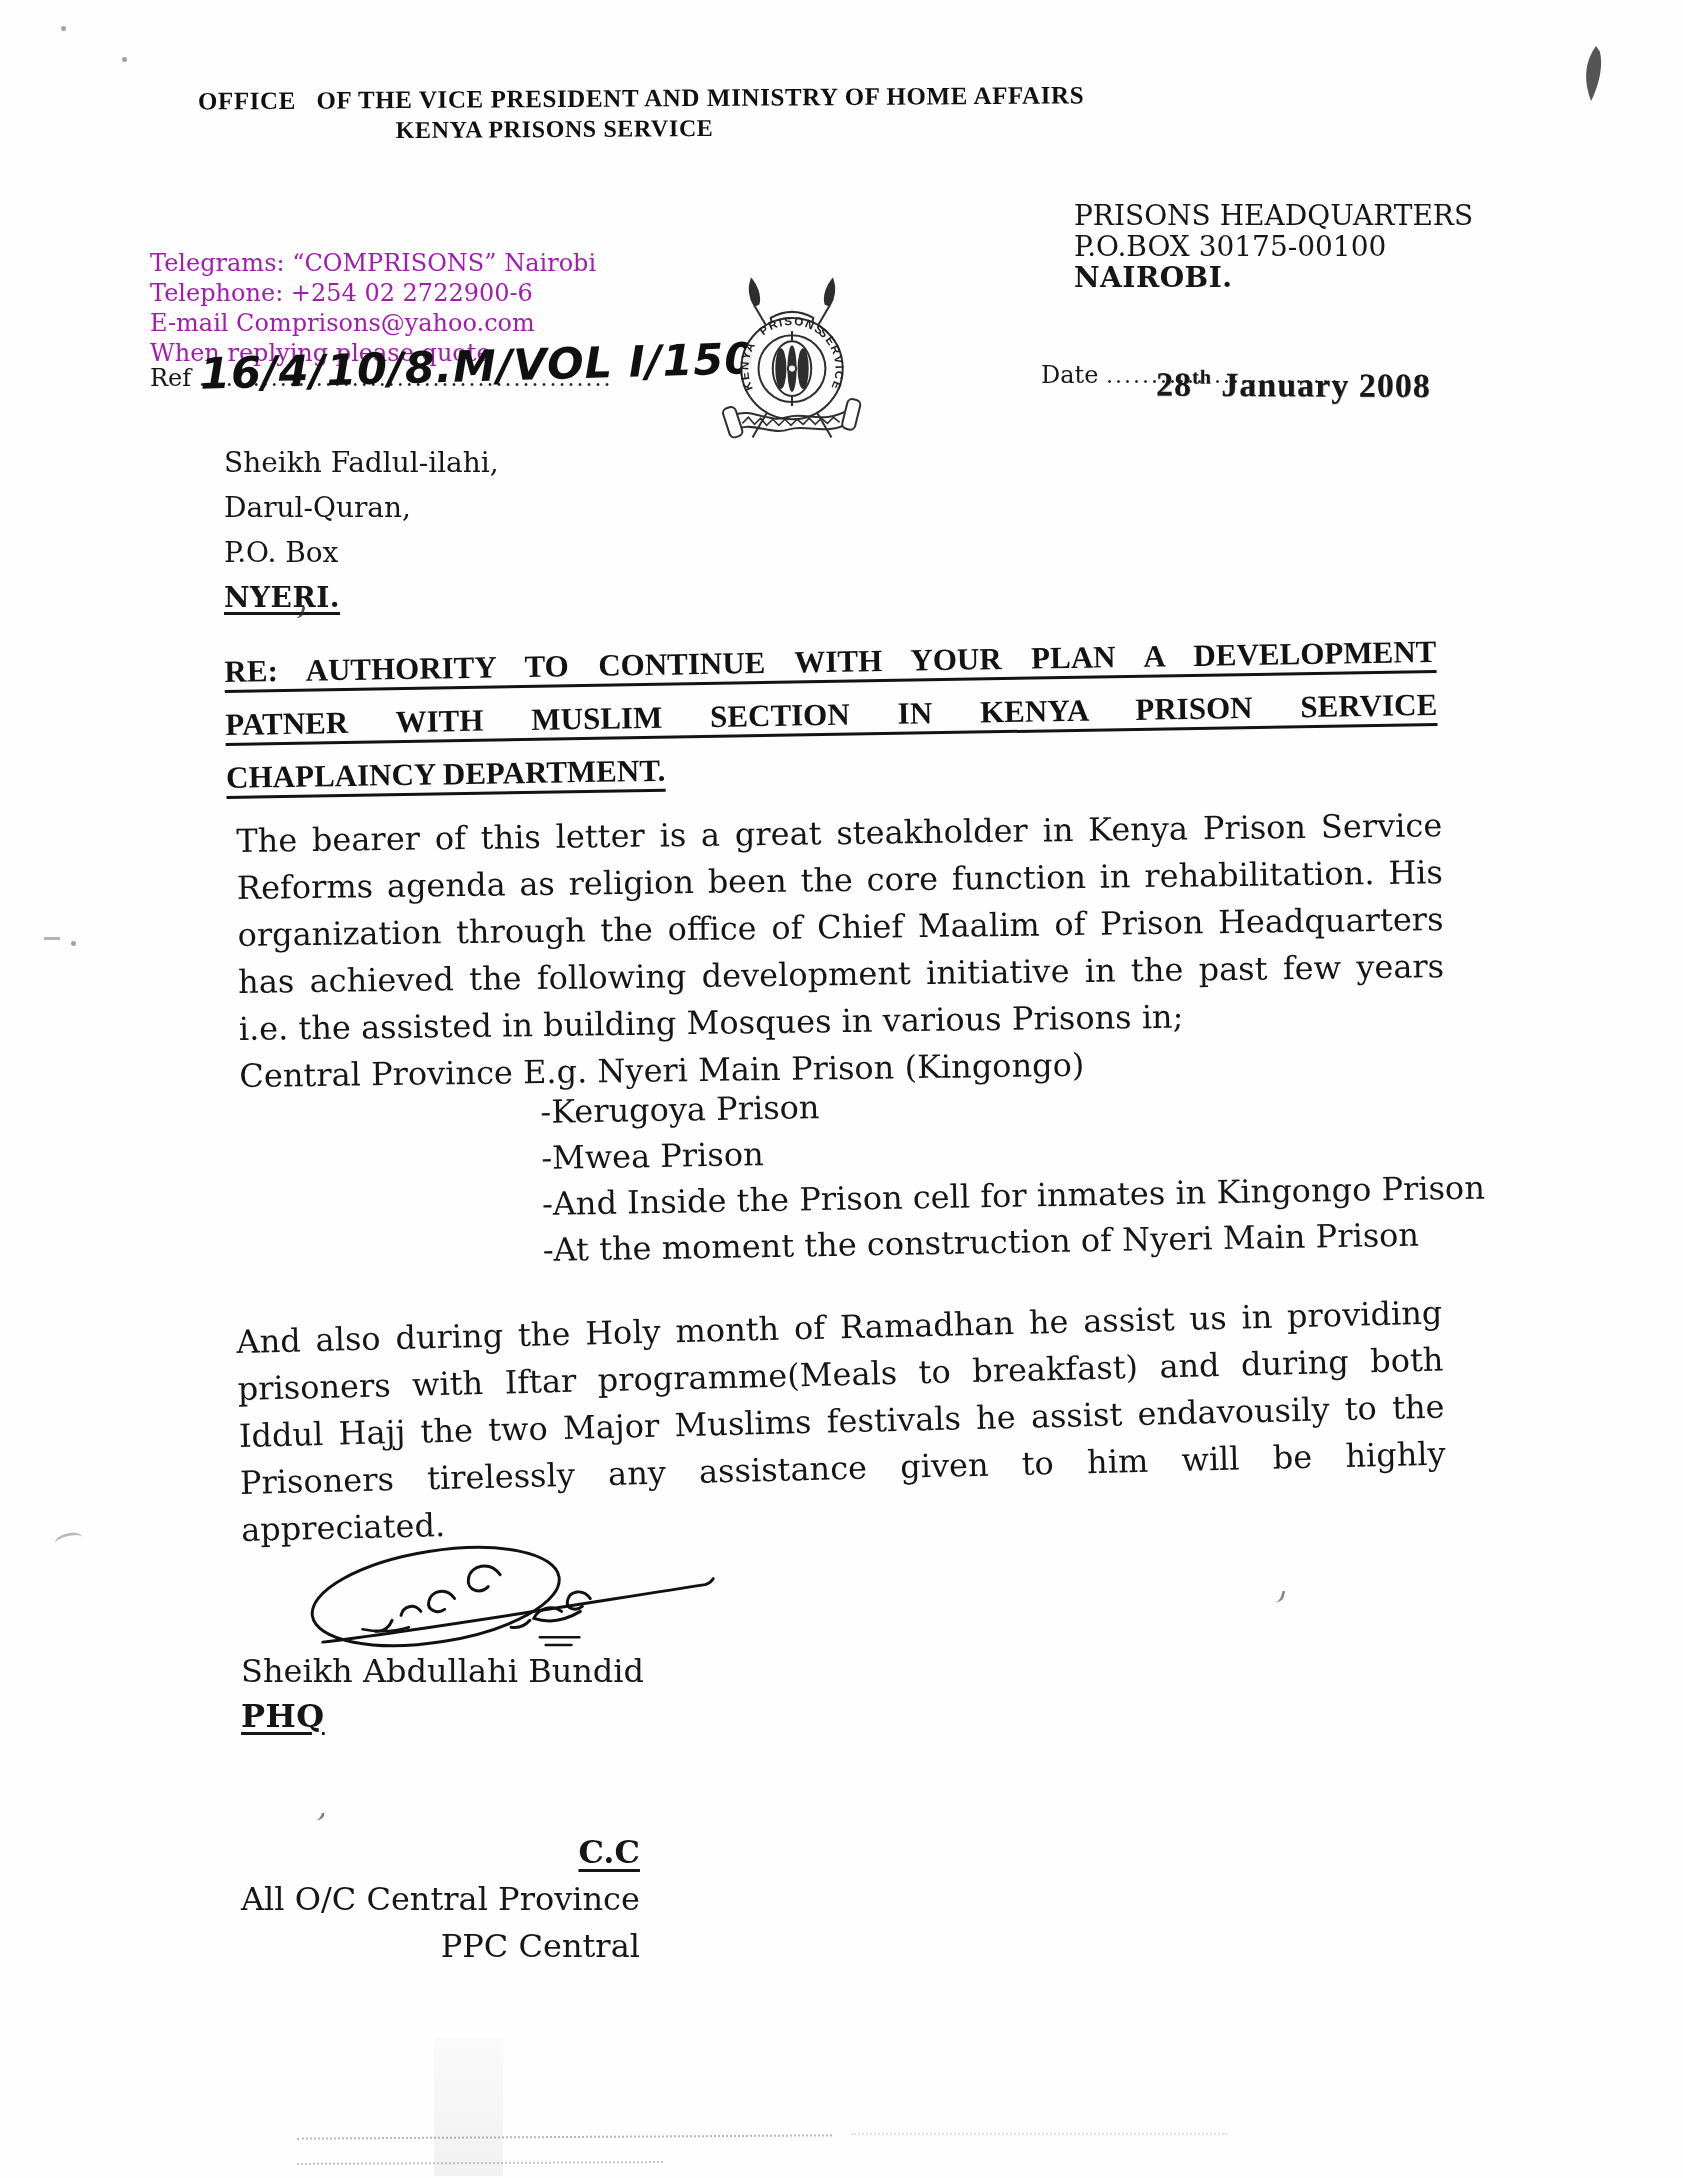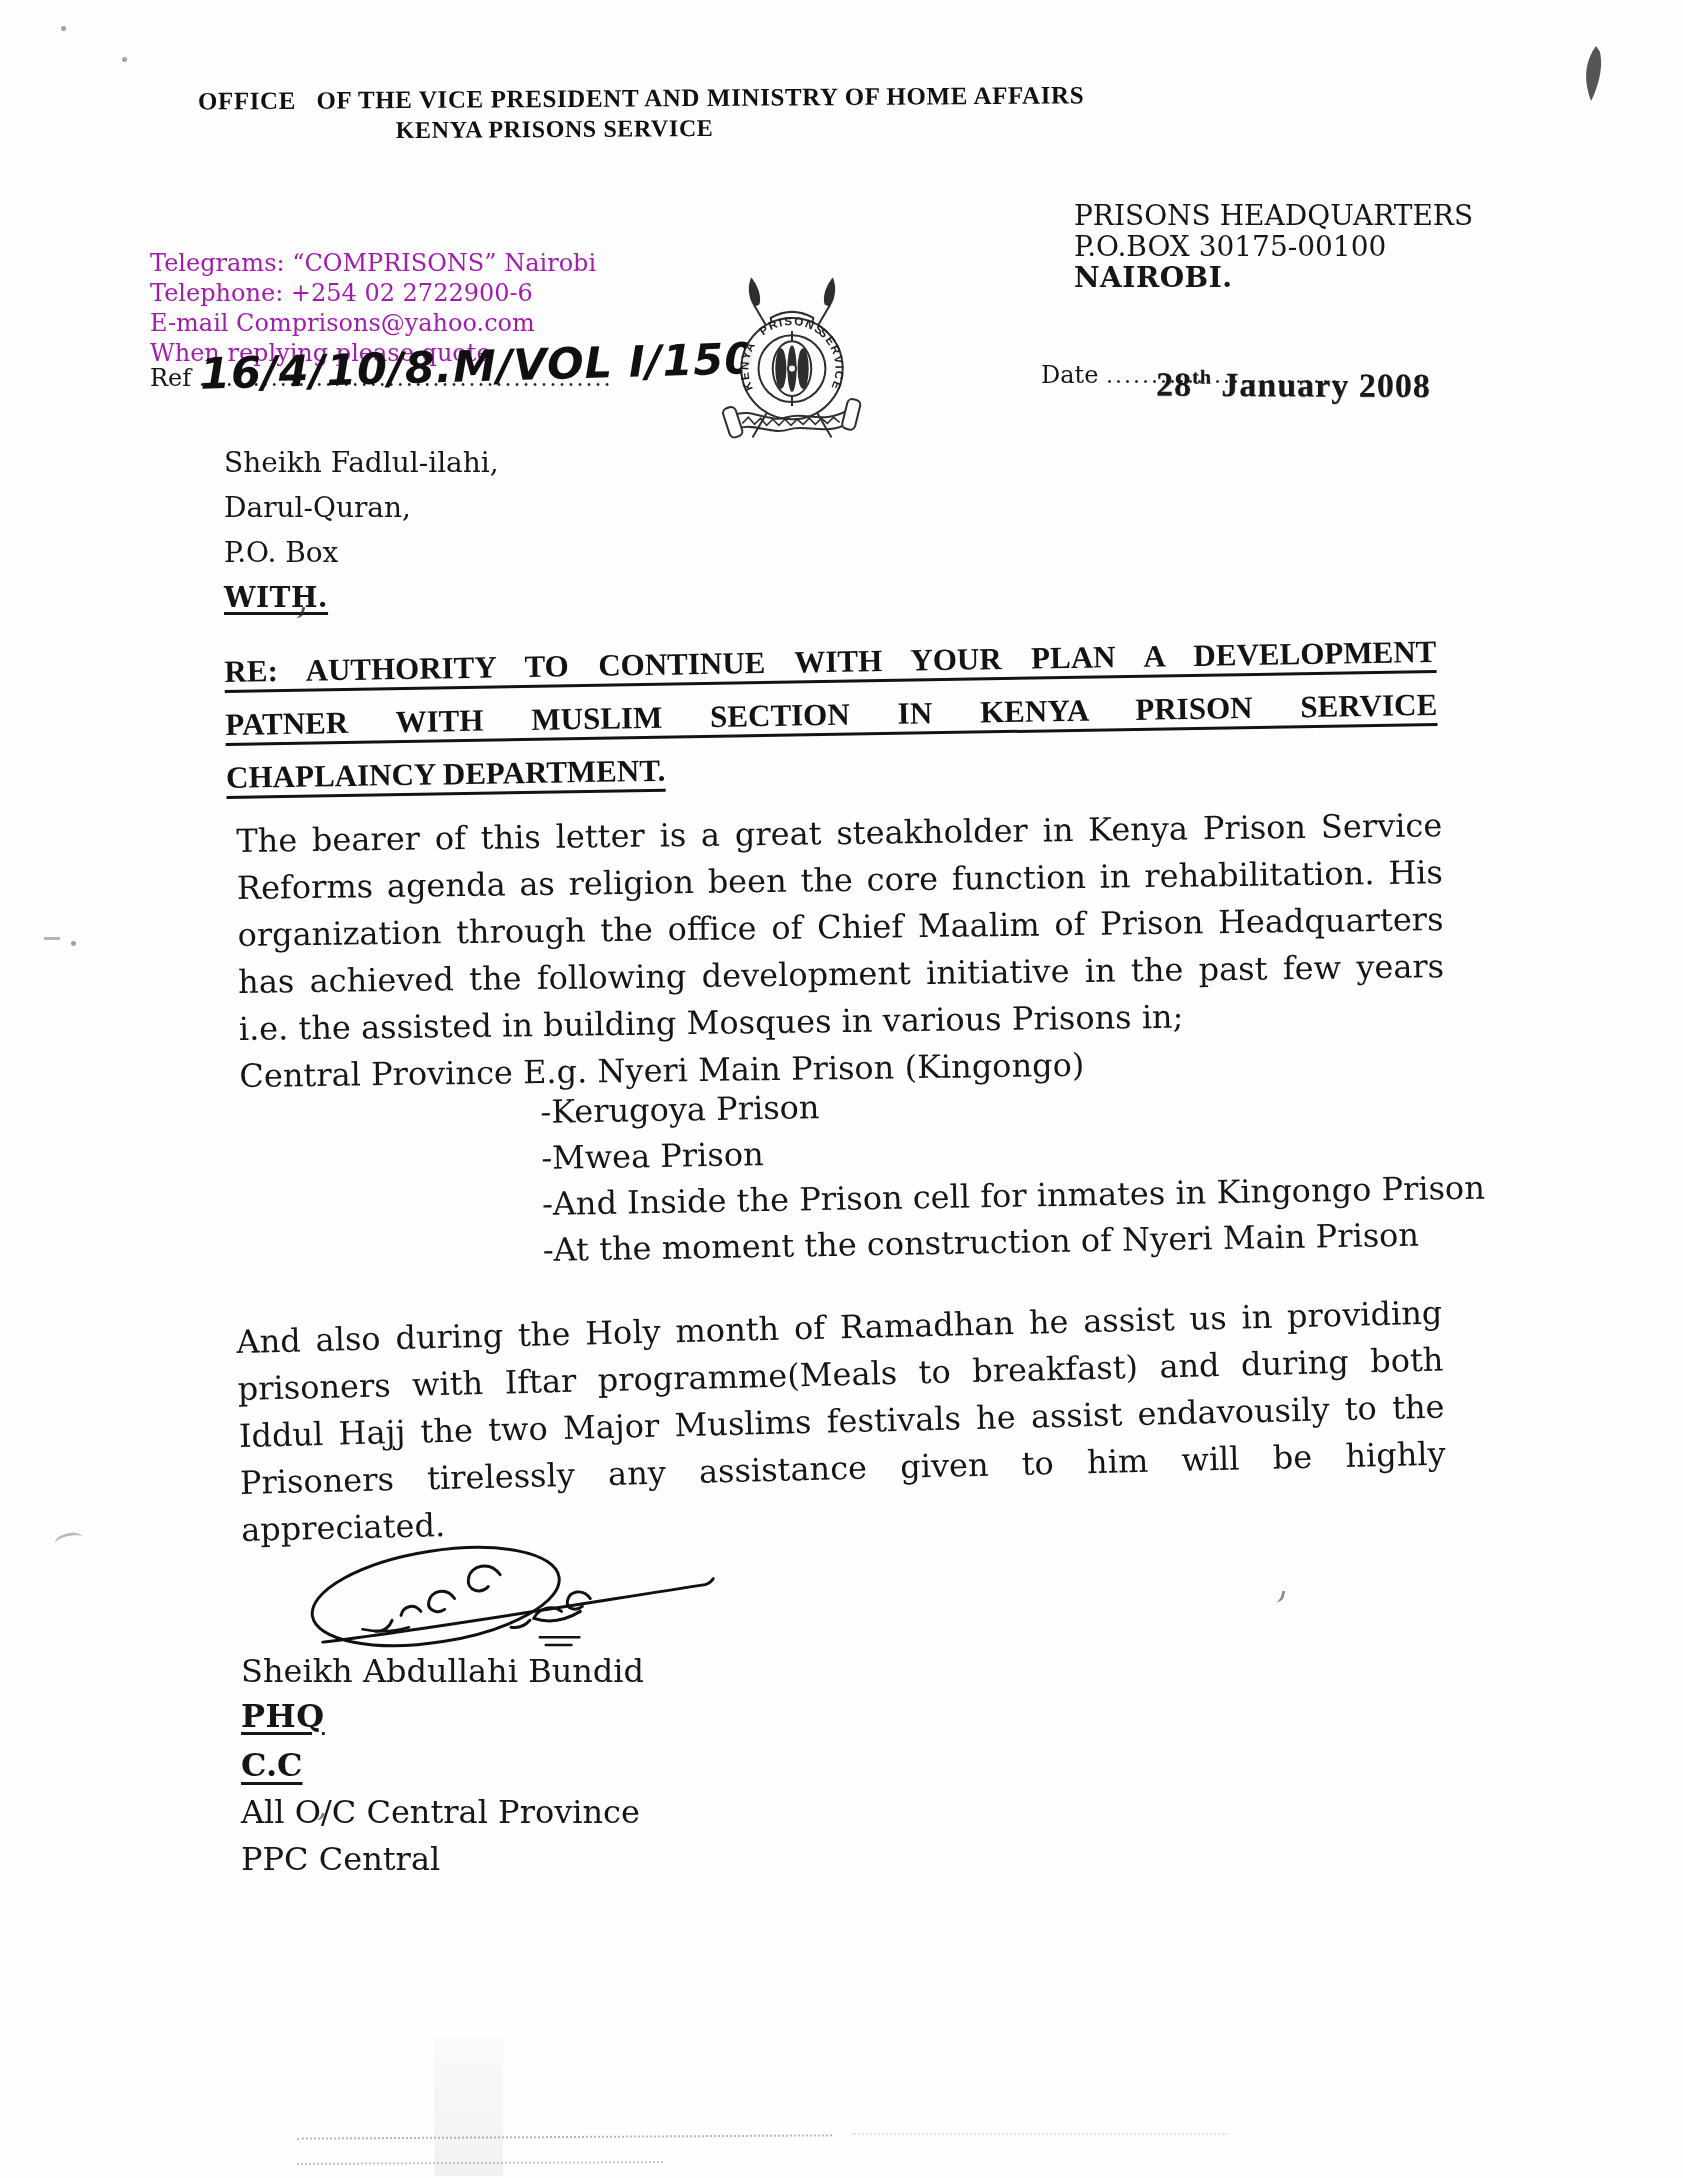--- a/index.html
+++ b/index.html
@@ -33,21 +33,21 @@
   .jl{text-align:justify;text-align-last:justify;}
   
   .para{font-size:32px;line-height:47px;text-align:justify;color:#151515;}
   .p1wrap{left:236px;top:818px;width:1206px;transform:rotate(-.75deg);transform-origin:left top;}
   .province{font-size:32px;line-height:47px;text-align:left;}
   .list{left:540px;top:1089px;font-size:32px;line-height:46px;transform:rotate(-1deg);transform-origin:left top;white-space:nowrap;}
   .p2wrap{left:236px;top:1319px;width:1206px;transform:rotate(-1.4deg);transform-origin:left top;}
   
   .signature-svg{left:297px;top:1533px;}
   .signblock{left:241px;top:1649px;font-size:32px;line-height:45px;}
-  .ccblock{left:241px;top:1742px;font-size:32px;line-height:47px;}
+  .ccblock{left:241px;top:1829px;font-size:32px;line-height:47px;text-align:right;}
   .cc-label{font-weight:600;text-decoration:underline;text-underline-offset:6px;text-decoration-thickness:2.5px;}
   
   .artifact{pointer-events:none;}
   .dot{width:5px;height:5px;border-radius:50%;background:#333;opacity:.45;}
   .dashmark{width:16px;height:3px;background:#444;opacity:.4;}
   .curlmark{width:28px;height:12px;border-top:3px solid #555;border-radius:50%;opacity:.4;transform:rotate(-12deg);}
   .tick{width:6px;height:13px;border-right:3px solid #2c2c2c;border-radius:0 0 8px 0;transform:rotate(14deg);opacity:.8;}
   .spk{border-top:2px dotted rgba(40,40,40,.32);}
   .streak{width:69px;height:139px;background:linear-gradient(180deg,rgba(0,0,0,.015),rgba(0,0,0,.05));}
 </style>
@@ -122,21 +122,21 @@
   <div class="abs daterow">
     <span>Date</span>
     <span class="dots">..........................</span>
   </div>
   <div class="abs datestamp"><span>28</span><sup>th</sup> <span>January 2008</span></div>
 
   <div class="abs recipient">
     <div>Sheikh Fadlul-ilahi,</div>
     <div>Darul-Quran,</div>
     <div>P.O. Box</div>
-    <div class="u-bold" style="display:inline-block">WITH.</div>
+    <div class="u-bold" style="display:inline-block">NYERI.</div>
   </div>
 
   <div class="abs subject">
     <div class="subject-line jl">RE: AUTHORITY TO CONTINUE WITH YOUR PLAN A DEVELOPMENT</div>
     <div class="subject-line jl">PATNER WITH MUSLIM SECTION IN KENYA PRISON SERVICE</div>
     <div><span class="subject-line">CHAPLAINCY DEPARTMENT.</span></div>
   </div>
 
   <div class="abs p1wrap">
     <div class="para">The bearer of this letter is a great steakholder in Kenya Prison Service Reforms agenda as religion been the core function in rehabilitation. His organization through the office of Chief Maalim of Prison Headquarters has achieved the following development initiative in the past few years i.e. the assisted in building Mosques in various Prisons in;</div>

